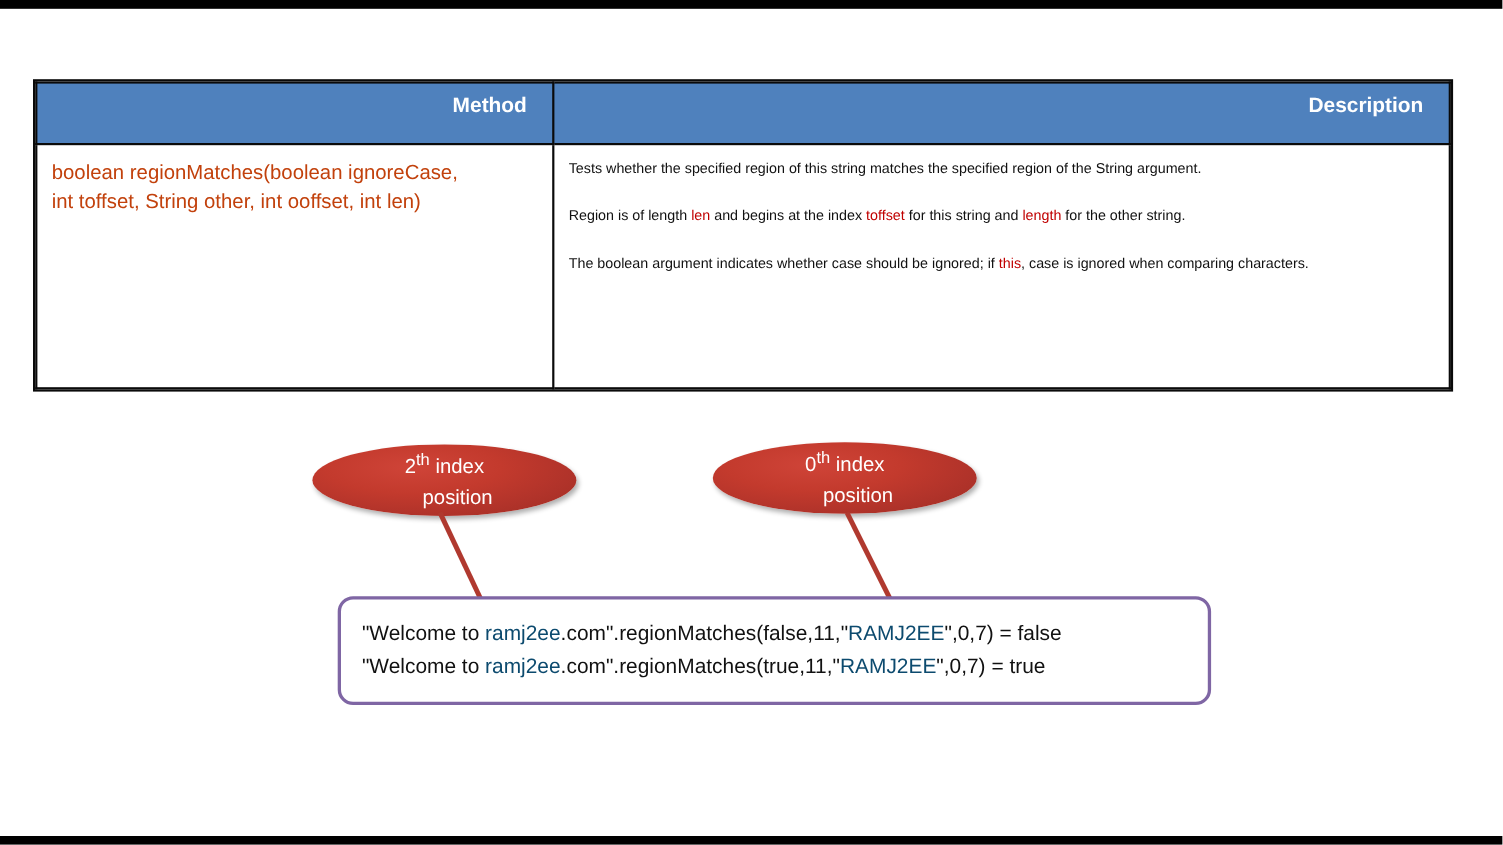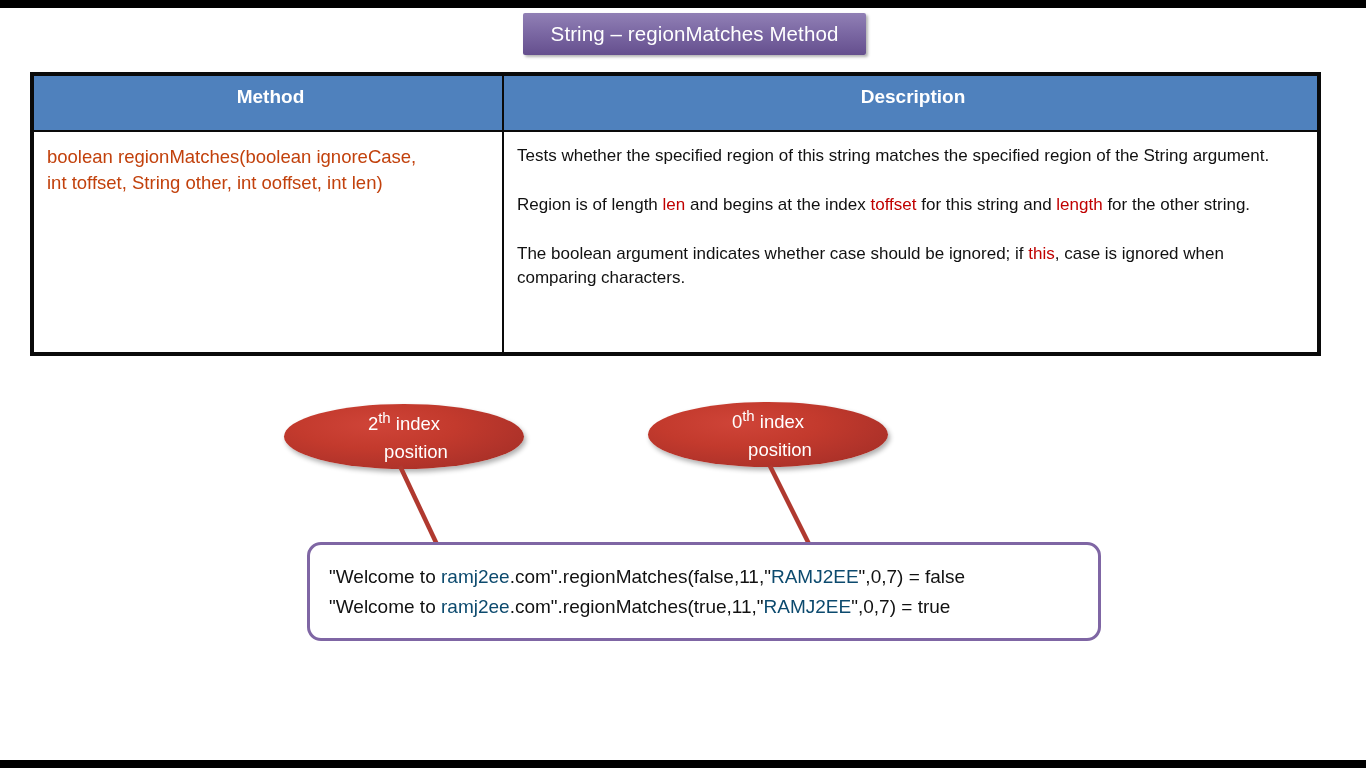--- a/index.html
+++ b/index.html
@@ -30,25 +30,25 @@
   
   .table-wrap {
     position:absolute; left:30px; top:72px; width:1291px;
     border:2px solid #0a0a0a; background:#fff;
   }
   .tbl { width:100%; border-collapse:collapse; table-layout:fixed; }
   .tbl th, .tbl td { border:2px solid #0a0a0a; vertical-align:top; }
   .tbl th:first-child, .tbl td:first-child { width:470px; }
   .hdr-row th {
     background:#4f81bd; color:#ffffff; font-size:19px; font-weight:bold;
-    text-align:center; padding:10px 8px 18px 13px; height:56px;
+    text-align:right; padding:10px 23px 18px 13px; height:56px;
   }
   .body-row td { padding:12px 12px 14px 13px; height:222px; }
   .method-cell { font-size:18.5px; color:#c2410c; line-height:1.42; }
-  .desc-cell { font-size:17px; color:#111; line-height:1.42; }
+  .desc-cell { font-size:13px; color:#111; line-height:1.42; }
   .desc-cell p { margin:0 0 25px 0; }
   .desc-cell p:last-child { margin-bottom:0; }
   .hl { color:#c00000; }
 
   
   .ellipse {
     position:absolute; border-radius:50%;
     background: radial-gradient(ellipse at 38% 32%, #cf4438 0%, #c33a2d 38%, #b1332a 68%, #9e2c23 100%);
     box-shadow: 2px 3px 5px rgba(0,0,0,.32);
     display:flex; flex-direction:column; align-items:center; justify-content:center;
@@ -74,23 +74,20 @@
   .code-red { color:#0c4a6e; }
 </style>
 </head>
 <body>
 
 <div id="stage">
 
   <div class="edge-bar top"></div>
   <div class="edge-bar bottom"></div>
 
-  <div class="title-banner">
-    <span class="title-text">String – regionMatches Method</span>
-  </div>
 
   <div class="table-wrap">
     <table class="tbl">
       <thead>
         <tr class="hdr-row">
           <th>Method</th>
           <th>Description</th>
         </tr>
       </thead>
       <tbody>

